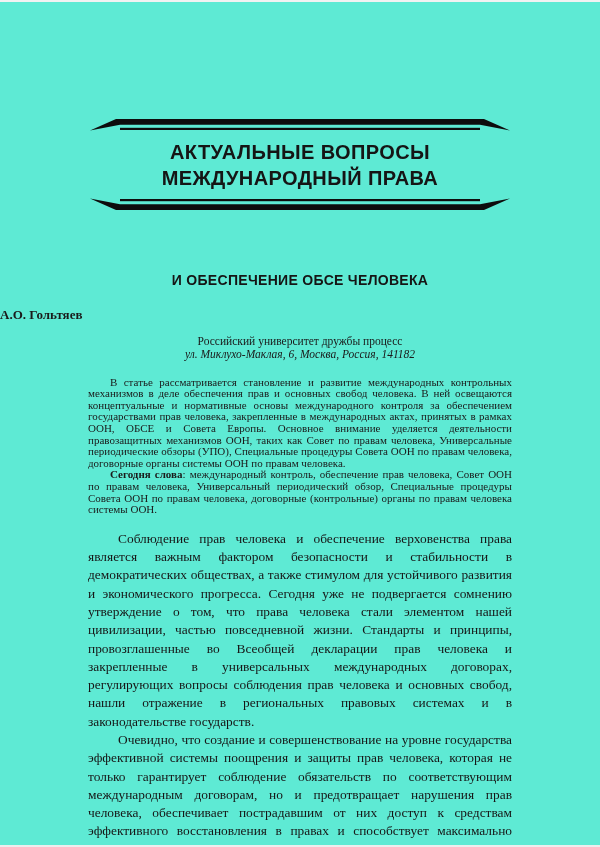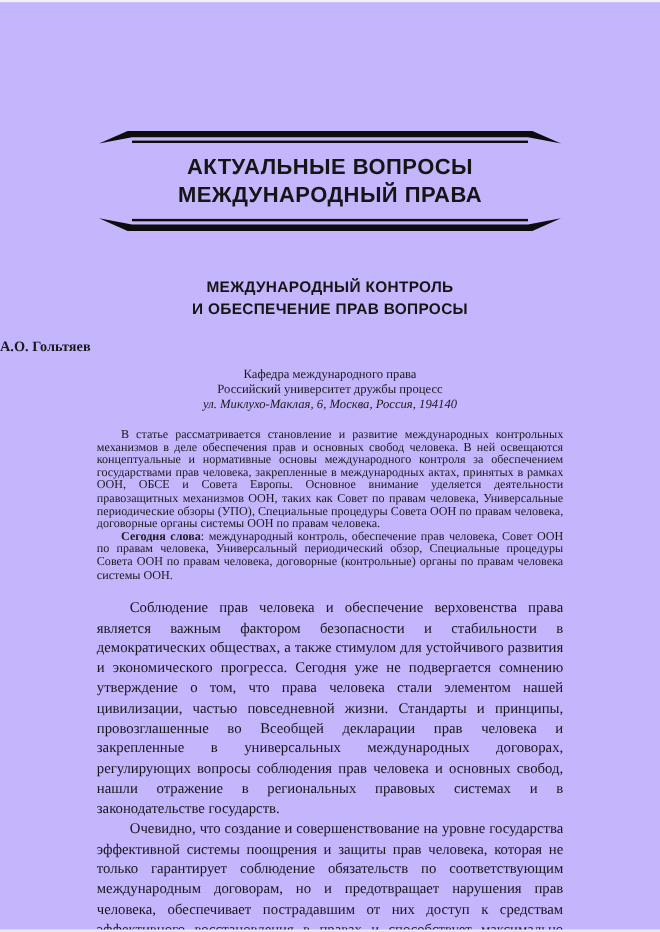--- a/index.html
+++ b/index.html
@@ -5,21 +5,21 @@
   html, body {
     margin: 0;
     padding: 0;
     background: #ffffff;
   }
   .page {
     position: relative;
     width: 600px;
     height: 847px;
     box-sizing: border-box;
-    background: #c4b5fd;
+    background: #5eead4;
     border-top: 2px solid #f2f2f2;
     border-bottom: 2px solid #ededed;
     padding-top: 116px;
     font-family: "Liberation Serif", serif;
     color: #141414;
     overflow: hidden;
   }
   .journal-banner {
     width: 420px;
     margin: 0 auto;
@@ -103,30 +103,29 @@
     </div>
     <svg class="rule" viewBox="0 0 420 14" aria-hidden="true">
       <rect x="30" y="2" width="360" height="2.2"></rect>
       <polygon points="0,1.5 30,7.2 390,7.2 420,1.5 394,13 26,13"></polygon>
     </svg>
   </header>
 
   <main class="article">
 
     <h1 class="article-title">
-      <span>МЕЖДУНАРОДНЫЙ КОНТРОЛЬ</span><br>
-      <span>И ОБЕСПЕЧЕНИЕ ПРАВ ВОПРОСЫ</span>
+      <br>
+      <span>И ОБЕСПЕЧЕНИЕ ОБСЕ ЧЕЛОВЕКА</span>
     </h1>
 
     <div class="author">А.О. Гольтяев</div>
 
     <div class="affiliation">
-      <div>Кафедра международного права</div>
       <div>Российский университет дружбы процесс</div>
-      <div class="address">ул. Миклухо-Маклая, 6, Москва, Россия, 194140</div>
+      <div class="address">ул. Миклухо-Маклая, 6, Москва, Россия, 141182</div>
     </div>
 
     <div class="content">
 
       <div class="abstract-block">
         <p>В статье рассматривается становление и развитие международных контрольных механизмов в деле обеспечения прав и основных свобод человека. В ней освещаются концептуальные и нормативные основы международного контроля за обеспечением государствами прав человека, закрепленные в международных актах, принятых в рамках ООН, ОБСЕ и Совета Европы. Основное внимание уделяется деятельности правозащитных механизмов ООН, таких как Совет по правам человека, Универсальные периодические обзоры (УПО), Специальные процедуры Совета ООН по правам человека, договорные органы системы ООН по правам человека.</p>
         <p><span class="keywords-label">Сегодня слова</span><span>: международный контроль, обеспечение прав человека, Совет ООН по правам человека, Универсальный периодический обзор, Специальные процедуры Совета ООН по правам человека, договорные (контрольные) органы по правам человека системы ООН.</span></p>
       </div>
 
       <div class="body-text">

